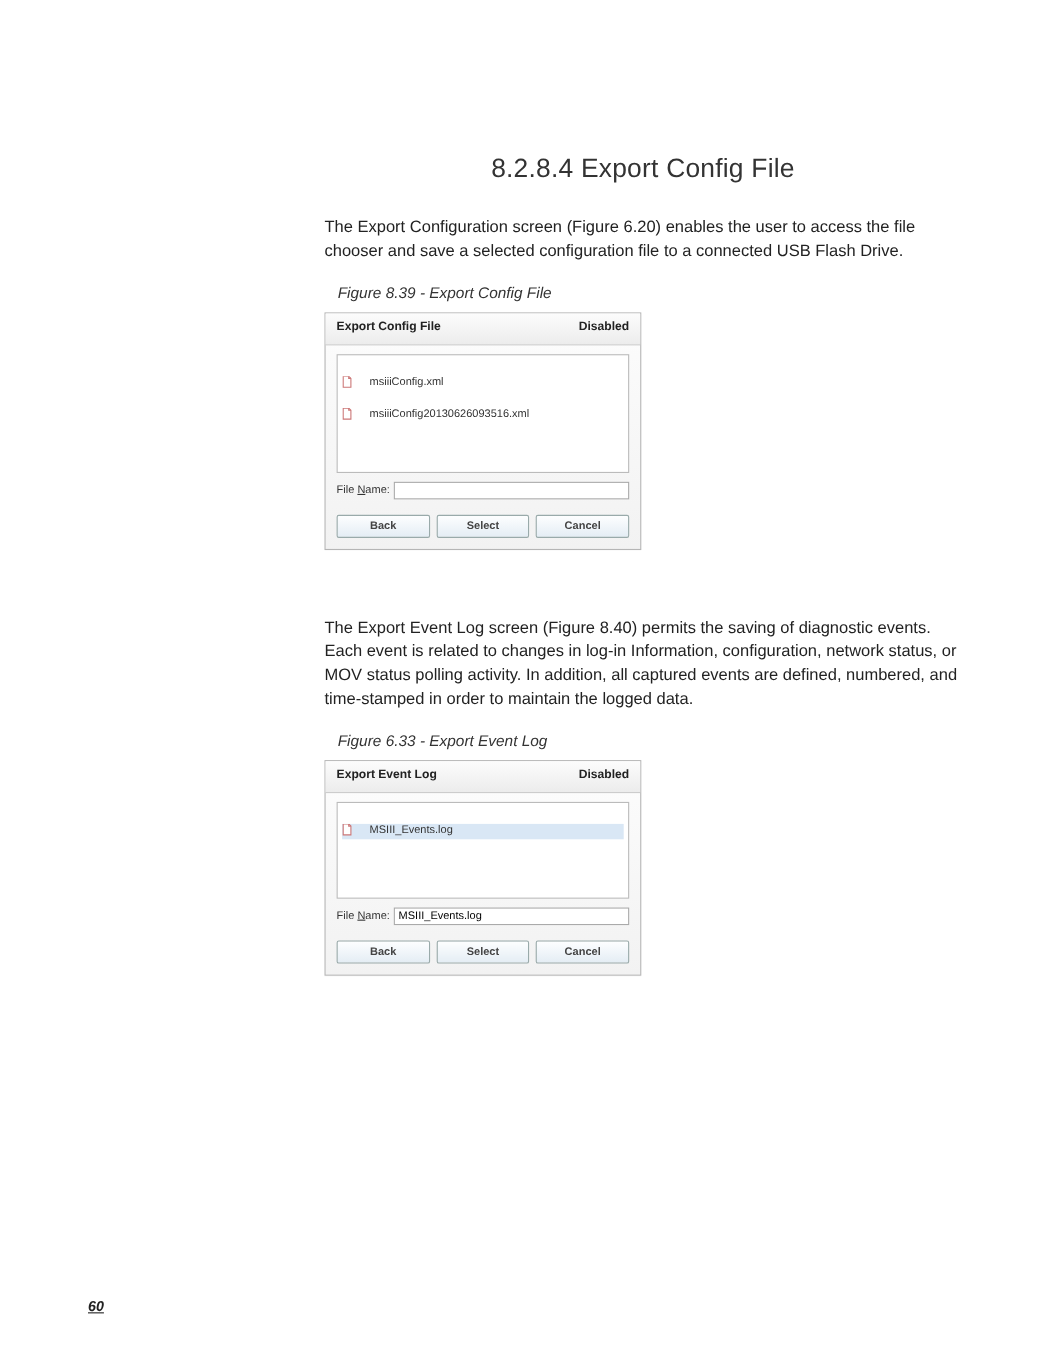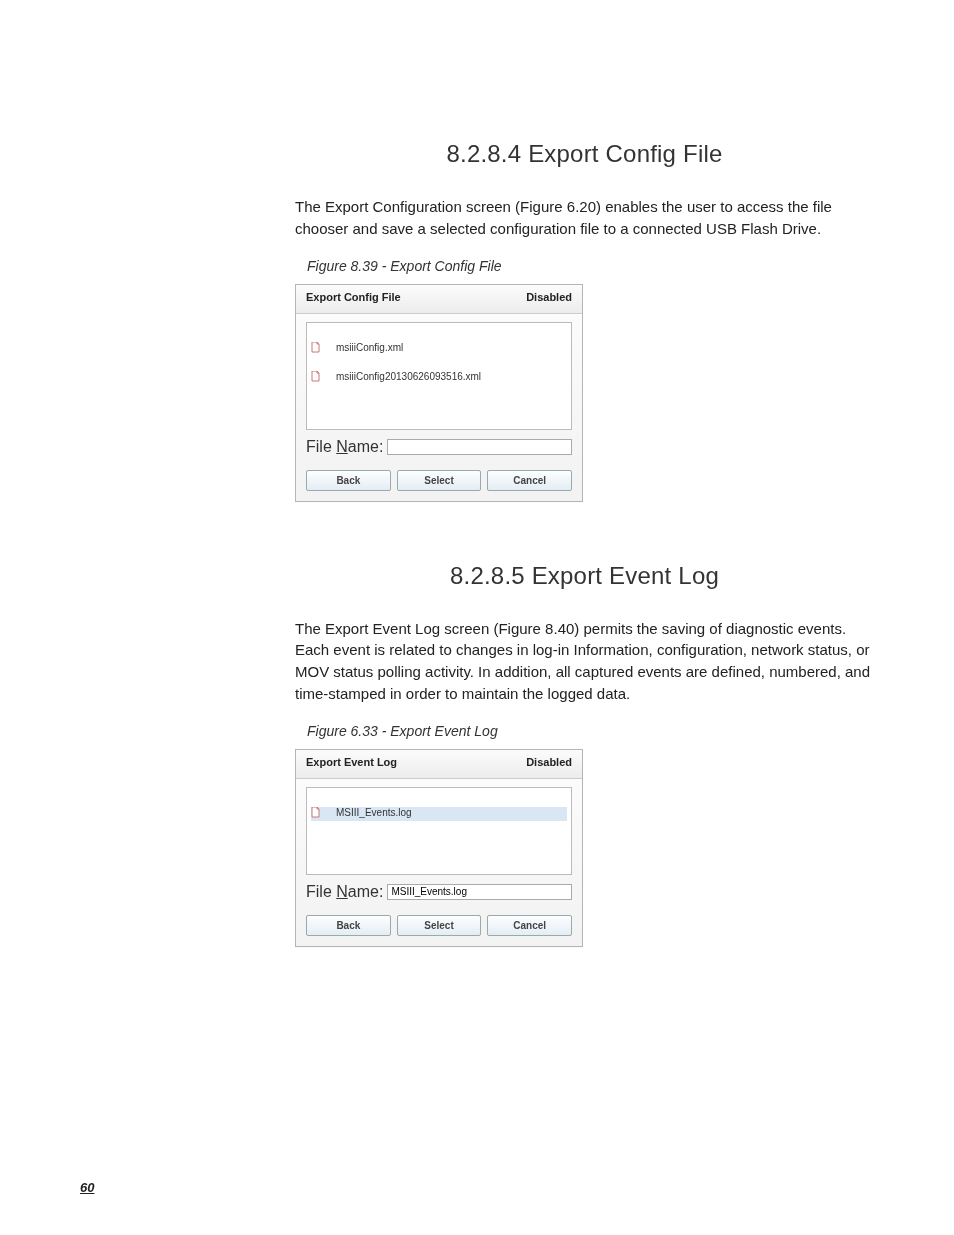--- a/index.html
+++ b/index.html
@@ -97,21 +97,21 @@
   .file-row.sel {
     background: #d9e7f5;
   }
   .file-name-row {
     display: flex;
     align-items: center;
     padding: 2px 10px 8px 10px;
     gap: 4px;
   }
   .file-name-row label {
-    font-size: 16px;
+    font-size: 10px;
     white-space: nowrap;
   }
   .file-name-row .underline { text-decoration: underline; }
   .file-input {
     flex: 1;
     height: 16px;
     border: 1px solid #aaa;
     background: #fff;
     font-size: 10px;
     padding: 0 3px;
@@ -190,21 +190,20 @@
       </div>
       <div class="btn-row">
         <div class="dlg-btn">Back</div>
         <div class="dlg-btn">Select</div>
         <div class="dlg-btn">Cancel</div>
       </div>
     </div>
 
     <div class="gap"></div>
 
-    <h2 class="section">8.2.8.5 Export Event Log</h2>
     <p class="body">The Export Event Log screen (Figure 8.40) permits the saving of diagnostic events. Each event is related to changes in log-in Information, configuration, network status, or MOV status polling activity. In addition, all captured events are defined, numbered, and time-stamped in order to maintain the logged data.</p>
     <div class="fig-caption">Figure 6.33 - Export Event Log</div>
 
     <div class="dialog">
       <div class="dialog-title">
         <span>Export Event Log</span>
         <span>Disabled</span>
       </div>
       <div class="file-area" style="height:88px;">
         <div class="file-row sel">

